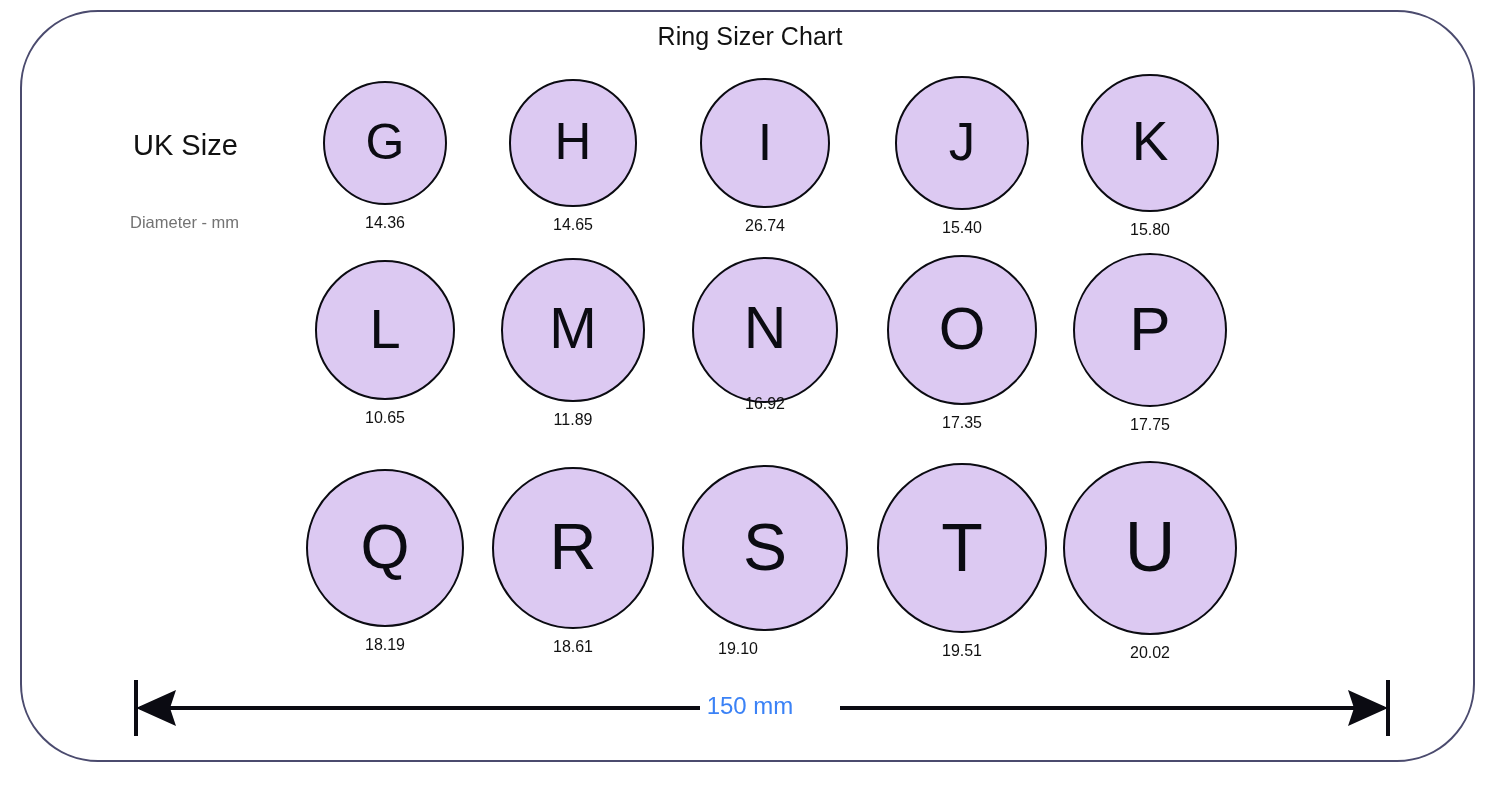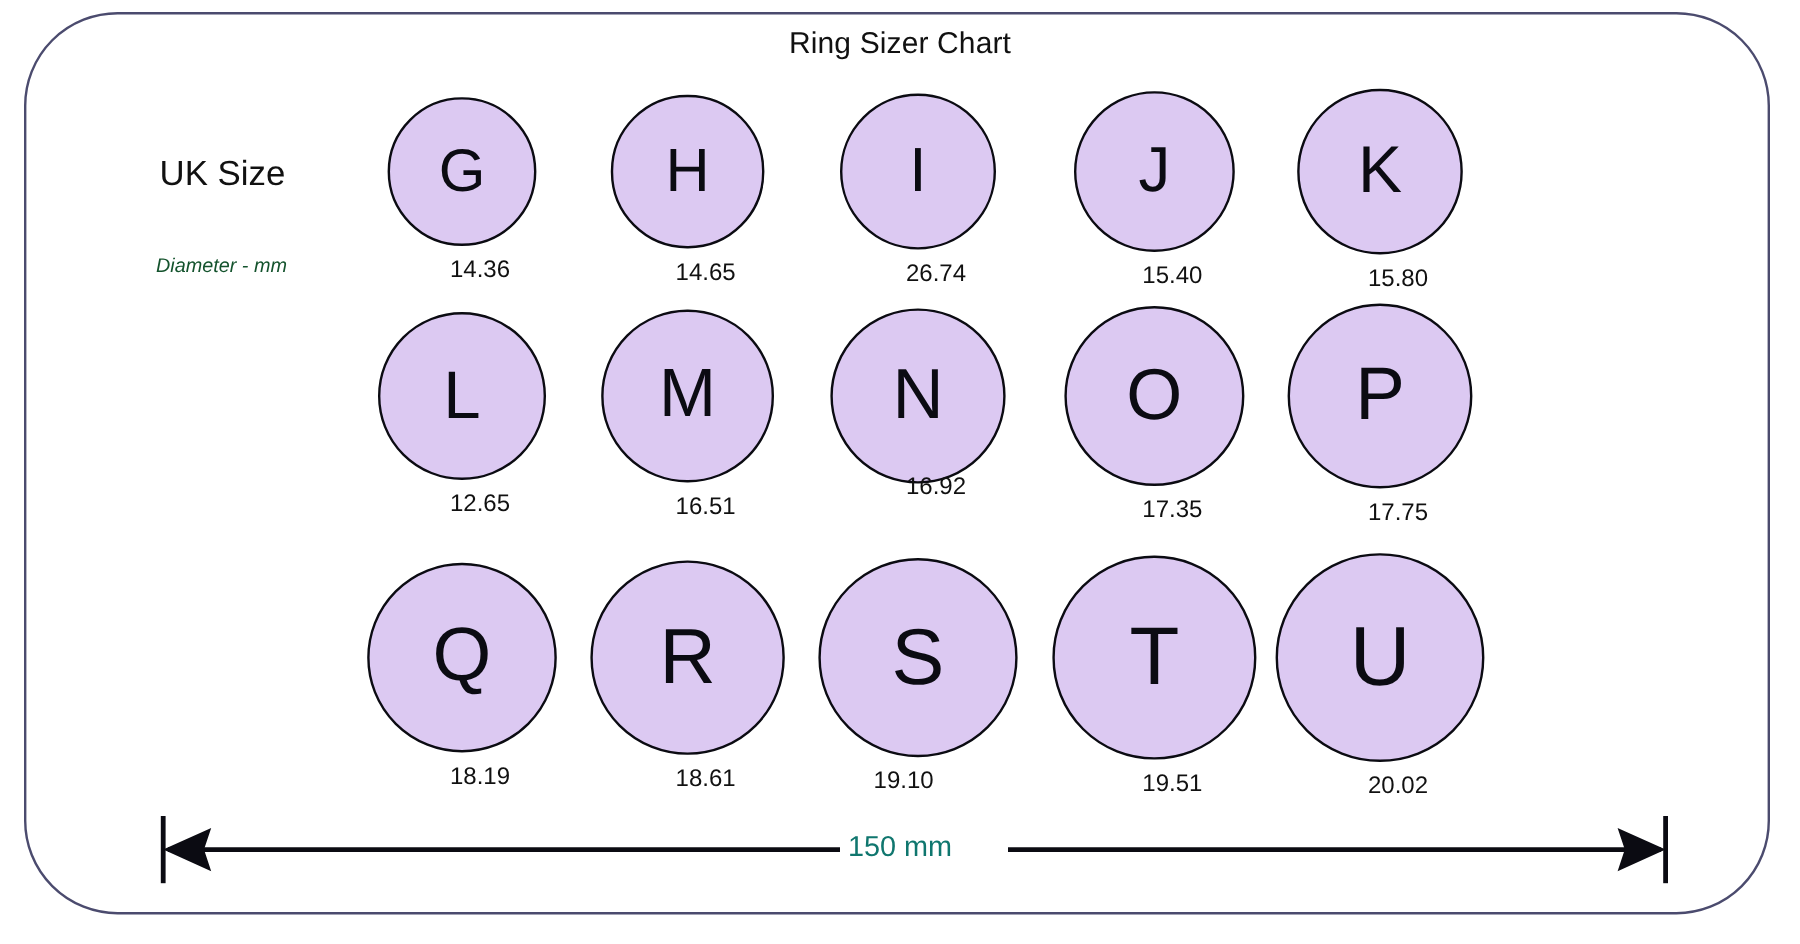--- a/index.html
+++ b/index.html
@@ -39,23 +39,22 @@
     position:absolute;
     left:133px;top:129px;
     font-size:29px;
     color:#111;
     white-space:nowrap;
   }
   #diam-label{
     position:absolute;
     left:130px;top:213px;
     font-size:16.5px;
-    color:#14532d;
+    color:#737373;
     white-space:nowrap;
-    font-style:italic;
   }
 
   
   .ring{
     position:absolute;
     border-radius:50%;
     background:#dcc9f2;
     border:2.6px solid #0b0b12;
     box-sizing:border-box;
     display:flex;
@@ -65,39 +64,38 @@
   .ring .letter{
     font-size:0px; 
     line-height:1;
     color:#0b0b12;
     font-weight:400;
     transform:translateY(-1px);
   }
   .mm{
     position:absolute;
     text-align:center;
-    font-size:20px;
+    font-size:16px;
     color:#111;
     white-space:nowrap;
     transform:translateX(-50%);
-    margin-left:15px;
   }
 
   
   #dim{
     position:absolute;
     left:0;top:660px;
     width:1500px;height:100px;
   }
   #dim-text{
     position:absolute;
     left:0;top:692px;width:1500px;
     text-align:center;
     font-size:24px;
-    color:#0f766e;
+    color:#3b82f6;
     pointer-events:none;
   }
 </style>
 </head>
 <body>
 
 <div id="stage">
 
   <div id="frame"></div>
 
@@ -123,25 +121,25 @@
         <span class="letter" style="font-size: 53px;">J</span>
       </div>
       <div class="mm" style="left: 962px; top: 218.836px;">15.40</div>
       <div class="ring" style="left: 1081.43px; top: 74.428px; width: 137.144px; height: 137.144px;">
         <span class="letter" style="font-size: 55px;">K</span>
       </div>
       <div class="mm" style="left: 1150px; top: 220.572px;">15.80</div>
       <div class="ring" style="left: 315.126px; top: 260.126px; width: 139.748px; height: 139.748px;">
         <span class="letter" style="font-size: 56px;">L</span>
       </div>
-      <div class="mm" style="left: 385px; top: 408.874px;">12.65</div>
+      <div class="mm" style="left: 385px; top: 408.874px;">10.65</div>
       <div class="ring" style="left: 501.347px; top: 258.347px; width: 143.307px; height: 143.307px;">
         <span class="letter" style="font-size: 57px;">M</span>
       </div>
-      <div class="mm" style="left: 573px; top: 410.653px;">16.51</div>
+      <div class="mm" style="left: 573px; top: 410.653px;">11.89</div>
       <div class="ring" style="left: 691.567px; top: 256.567px; width: 146.866px; height: 146.866px;">
         <span class="letter" style="font-size: 59px;">N</span>
       </div>
       <div class="mm" style="left: 765px; top: 395px;">16.92</div>
       <div class="ring" style="left: 886.701px; top: 254.701px; width: 150.598px; height: 150.598px;">
         <span class="letter" style="font-size: 60px;">O</span>
       </div>
       <div class="mm" style="left: 962px; top: 414.299px;">17.35</div>
       <div class="ring" style="left: 1072.96px; top: 252.965px; width: 154.07px; height: 154.07px;">
         <span class="letter" style="font-size: 62px;">P</span>

